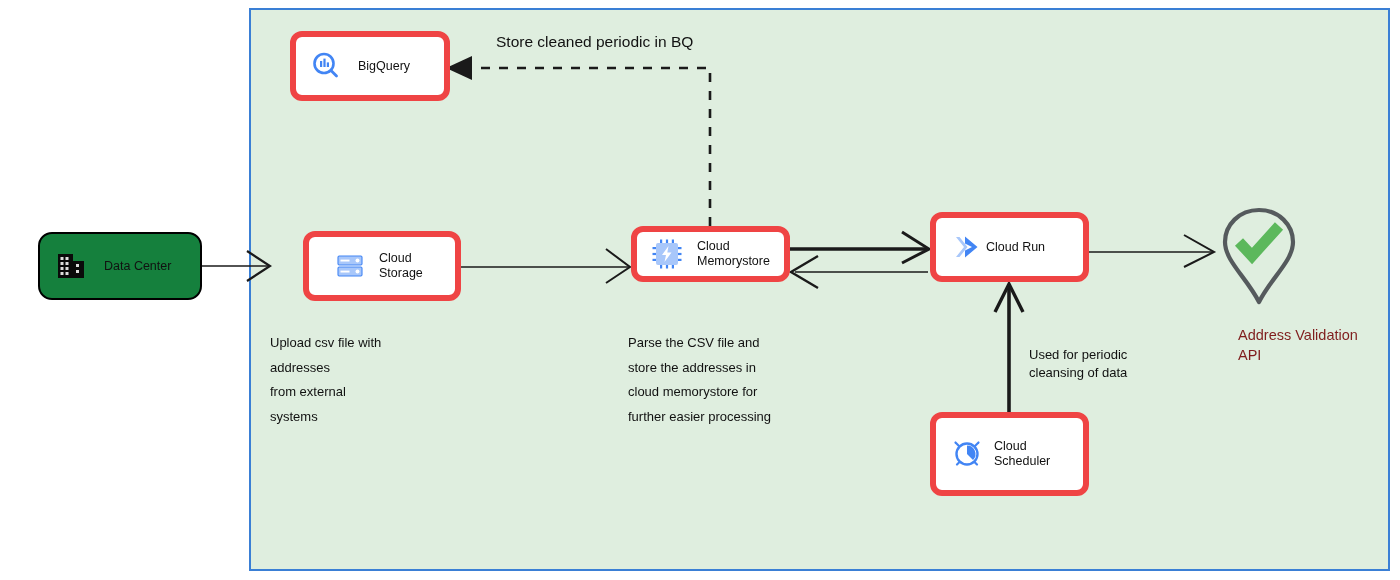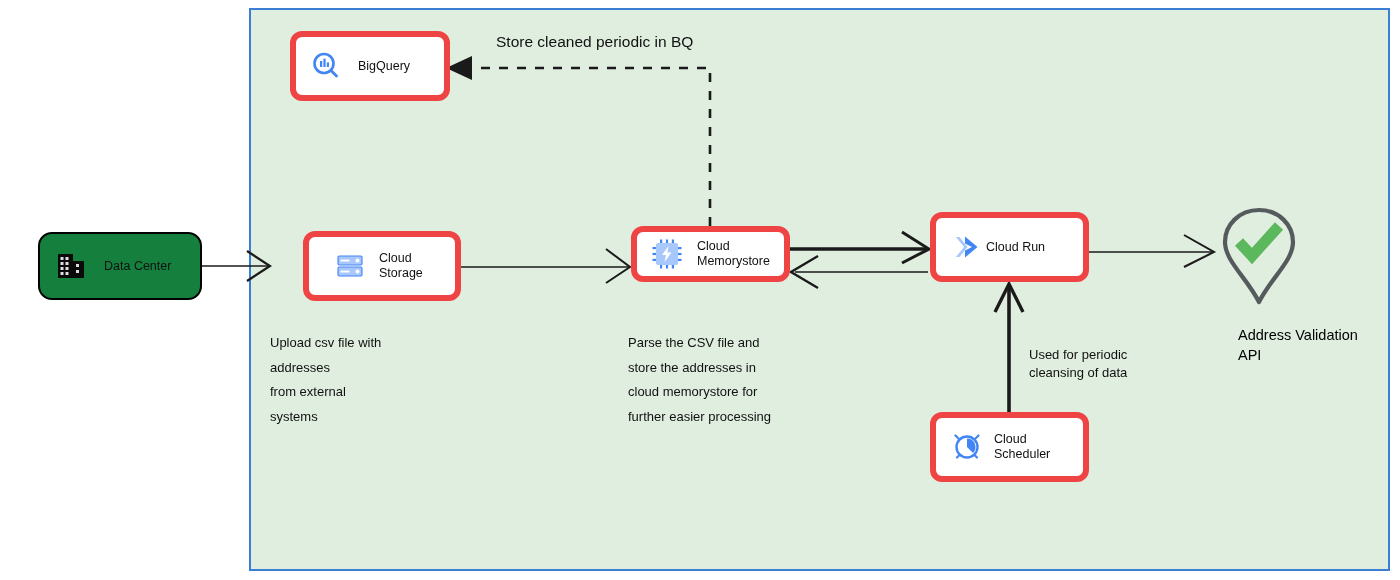--- a/index.html
+++ b/index.html
@@ -70,39 +70,39 @@
 
   #node-cloudstorage { left: 271px; top: 231px; width: 158px; height: 70px; padding-left: 26px; margin-left: 32px; }
   #node-cloudstorage .node-label { margin-left: 14px; }
 
   #node-memorystore  { left: 631px; top: 226px; width: 159px; height: 56px; padding-left: 14px; }
   #node-memorystore .node-label { margin-left: 14px; }
 
   #node-cloudrun     { left: 930px; top: 212px; width: 159px; height: 70px; padding-left: 16px; }
   #node-cloudrun .node-label { }
 
-  #node-cloudscheduler { left: 930px; top: 412px; width: 159px; height: 70px; padding-left: 14px; }
+  #node-cloudscheduler { left: 930px; top: 412px; width: 159px; height: 84px; padding-left: 14px; }
   #node-cloudscheduler .node-label { margin-left: 10px; }
 
   
   #node-addressvalidation {
     position: absolute;
     left: 1219px;
     top: 206px;
     width: 80px;
     height: 100px;
   }
   #label-addressvalidation {
     position: absolute;
     left: 1238px;
     top: 325px;
     width: 160px;
     font-size: 14.5px;
     line-height: 20px;
-    color: #000000;
+    color: #7f1d1d;
     white-space: pre-line;
   }
 
   
   .annotation {
     position: absolute;
     font-size: 13px;
     line-height: 24.5px;
     color: #111111;
     white-space: pre-line;

